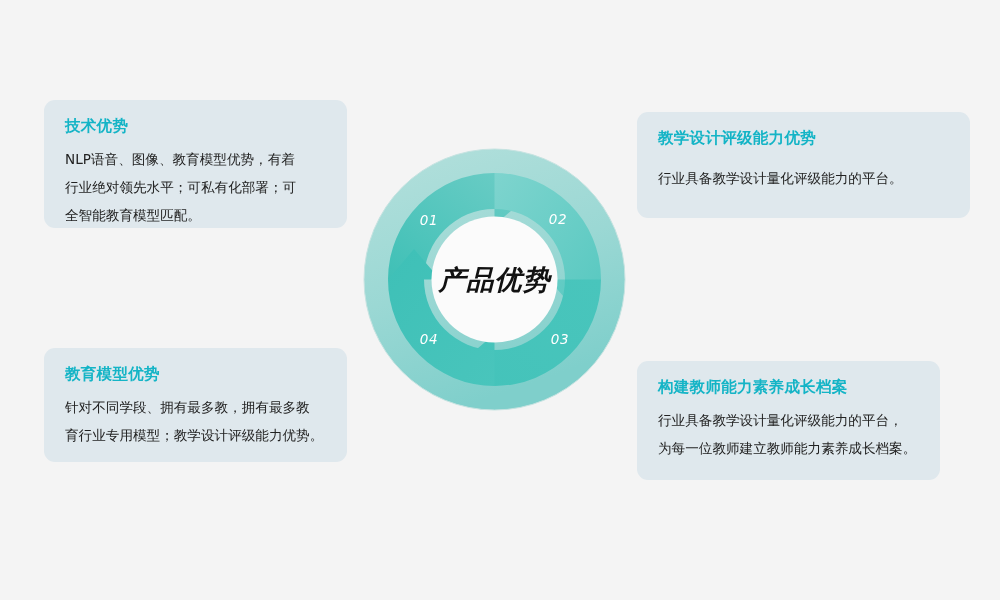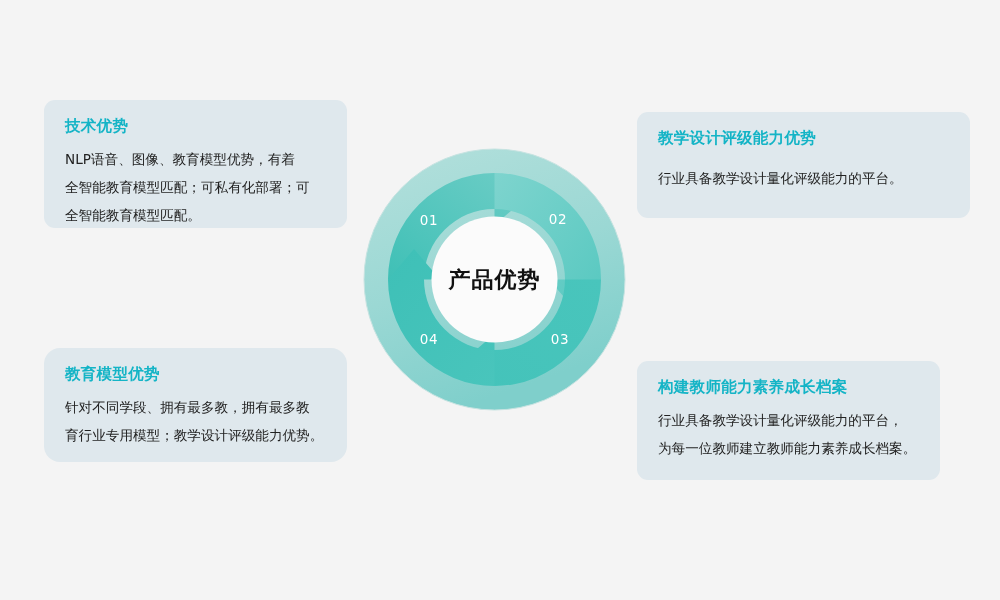--- a/index.html
+++ b/index.html
@@ -44,44 +44,45 @@
     font-size: 13.6px;
     line-height: 28px;
     margin: 0;
   }
   .card-body span { display: block; white-space: nowrap; }
 
   
   #card-tech        { left: 44px;  top: 100px; width: 303px; height: 128px; }
   #card-teaching    { left: 637px; top: 104px; width: 333px; height: 106px; margin-top: 8px; }
   #card-teaching .card-title { margin-bottom: 16px; }
-  #card-model       { left: 44px;  top: 348px; width: 303px; height: 114px; border-radius: 16px; }
+  #card-model       { left: 44px;  top: 348px; width: 303px; height: 114px; }
   #card-archive     { left: 637px; top: 344px; width: 303px; height: 119px; margin-top: 17px; }
 
   
   #donut {
     position: absolute;
     left: 362px;
     top: 147px;
     width: 265px;
     height: 265px;
+    font-style: italic;
   }
   #donut svg { display: block; }
 
   #donut-center-label {
     position: absolute;
     left: 0;
     top: 0;
     width: 265px;
     height: 265px;
     display: flex;
     align-items: center;
     justify-content: center;
     color: #111111;
-    font-size: 22px;
+    font-size: 27px;
     font-weight: bold;
     letter-spacing: 1px;
     pointer-events: none;
   }
 
   .seg-num {
     font-size: 13.5px;
     fill: #ffffff;
     font-family: "DejaVu Sans", "Liberation Sans", sans-serif;
     letter-spacing: 0.6px;
@@ -89,21 +90,21 @@
 </style>
 </head>
 <body>
 
 <div id="stage">
 
   <div class="card" id="card-tech">
     <div class="card-title">技术优势</div>
     <div class="card-body">
       <span>NLP语音、图像、教育模型优势，有着</span>
-      <span>全智能教育模型匹配；可私有化部署；可</span>
+      <span>行业绝对领先水平；可私有化部署；可</span>
       <span>全智能教育模型匹配。</span>
     </div>
   </div>
 
   <div class="card" id="card-teaching">
     <div class="card-title">教学设计评级能力优势</div>
     <div class="card-body">
       <span>行业具备教学设计量化评级能力的平台。</span>
     </div>
   </div>

